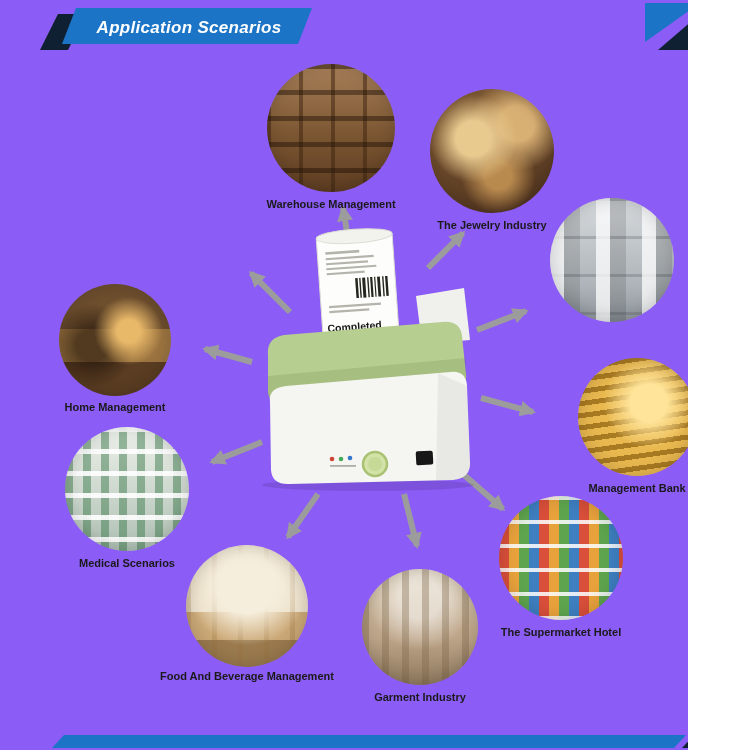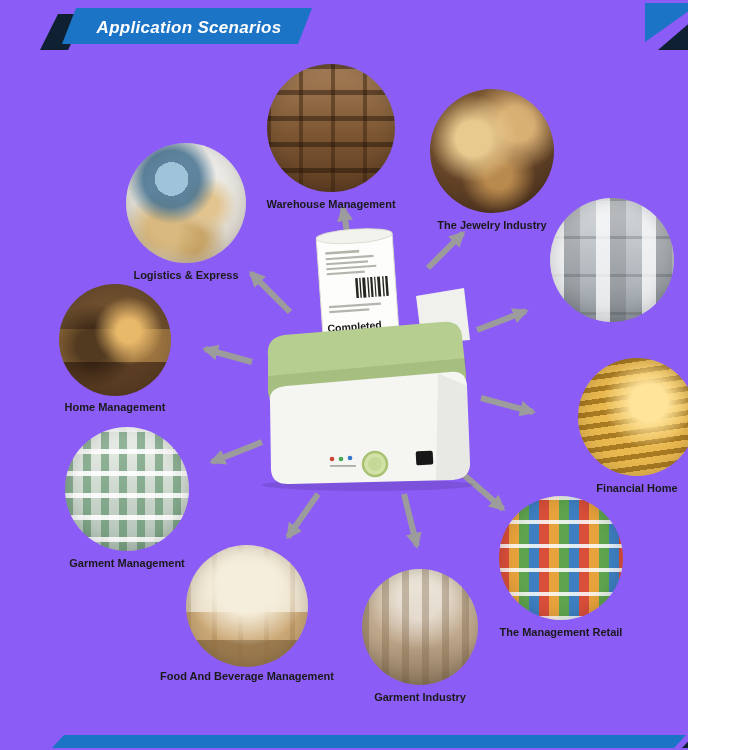--- a/index.html
+++ b/index.html
@@ -180,51 +180,47 @@
     <div class="photo ph-jewelry"></div>
     <div class="label">The Jewelry Industry</div>
   </div>
 
   <div class="scenario pos-digital">
     <div class="photo ph-digital"></div>
   </div>
 
   <div class="scenario pos-financial">
     <div class="photo ph-financial"></div>
-    <div class="label">Financial Home</div>
+    <div class="label">Management Bank</div>
   </div>
 
   <div class="scenario pos-supermarket">
     <div class="photo ph-supermarket"></div>
-    <div class="label">The Management Retail</div>
+    <div class="label">The Supermarket Hotel</div>
   </div>
 
   <div class="scenario pos-food">
     <div class="photo ph-food"></div>
     <div class="label">Food And Beverage Management</div>
   </div>
 
   <div class="scenario pos-garment">
     <div class="photo ph-garment"></div>
     <div class="label">Garment Industry</div>
   </div>
 
   <div class="scenario pos-medical">
     <div class="photo ph-medical"></div>
-    <div class="label">Garment Management</div>
+    <div class="label">Medical Scenarios</div>
   </div>
 
   <div class="scenario pos-hotel">
     <div class="photo ph-hotel"></div>
     <div class="label">Home Management</div>
   </div>
 
-  <div class="scenario pos-logistics">
-    <div class="photo ph-logistics"></div>
-    <div class="label">Logistics &amp; Express</div>
-  </div>
 
   <svg class="abs" width="750" height="20" style="left:0;top:732px;">
     <polygon points="64,3 686,3 674,16 52,16" fill="#1b74c5"></polygon>
     <polygon points="694,3 710,3 698,16 682,16" fill="#0f2033"></polygon>
   </svg>
 
 </div>
 
 </body></html>

